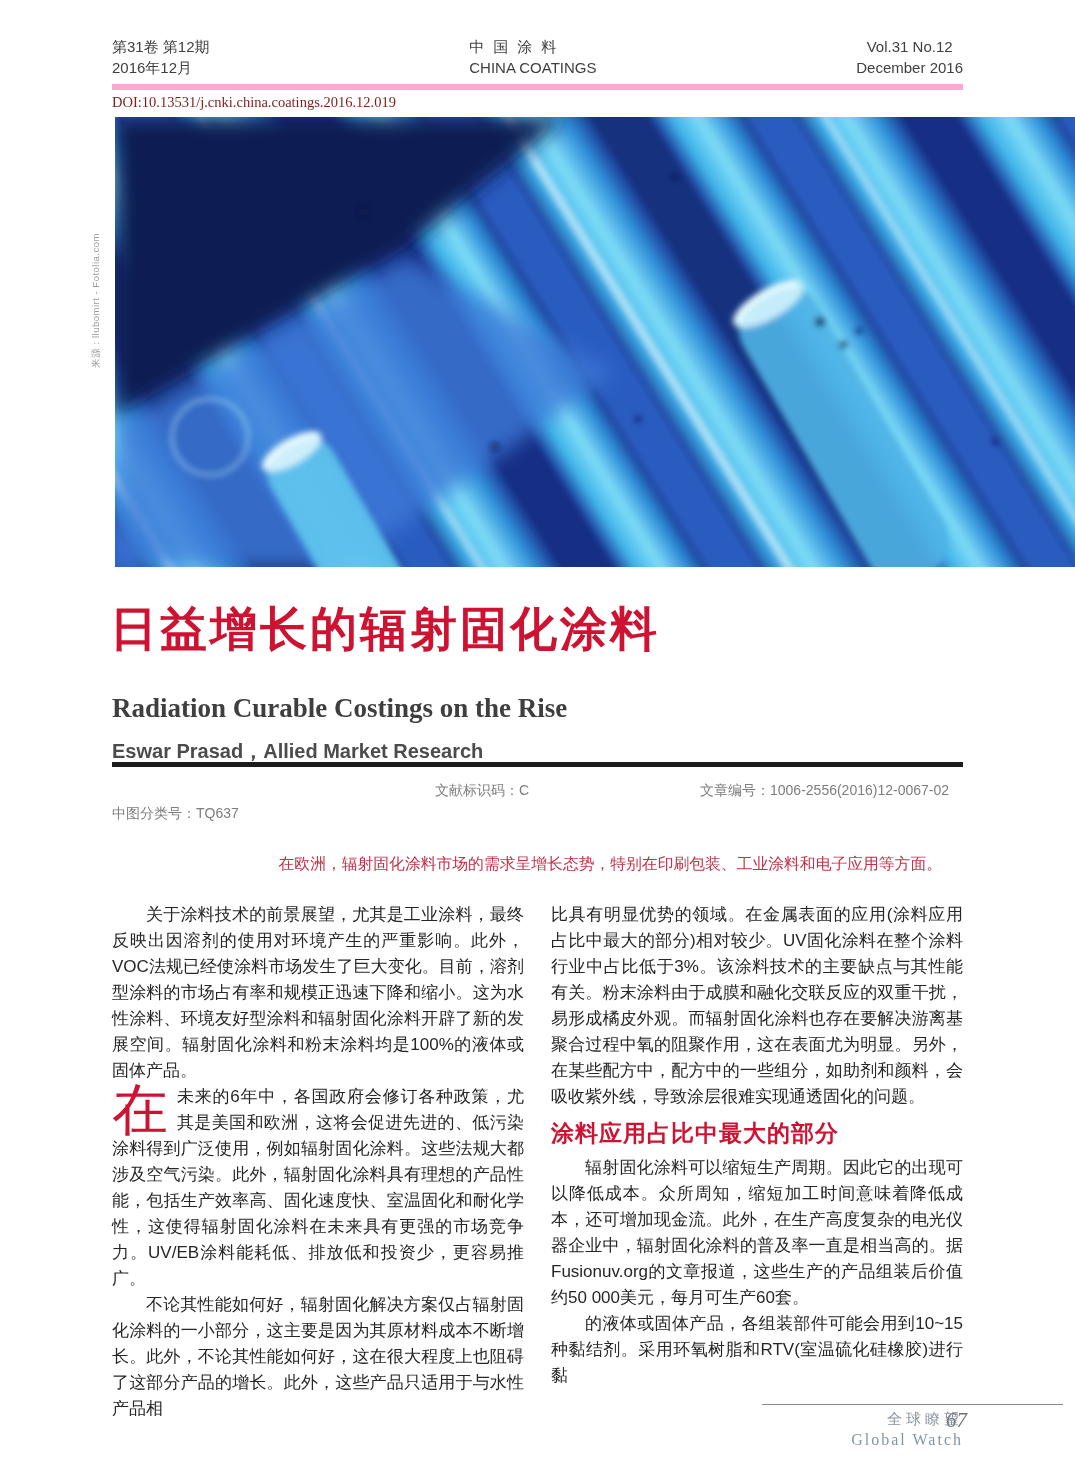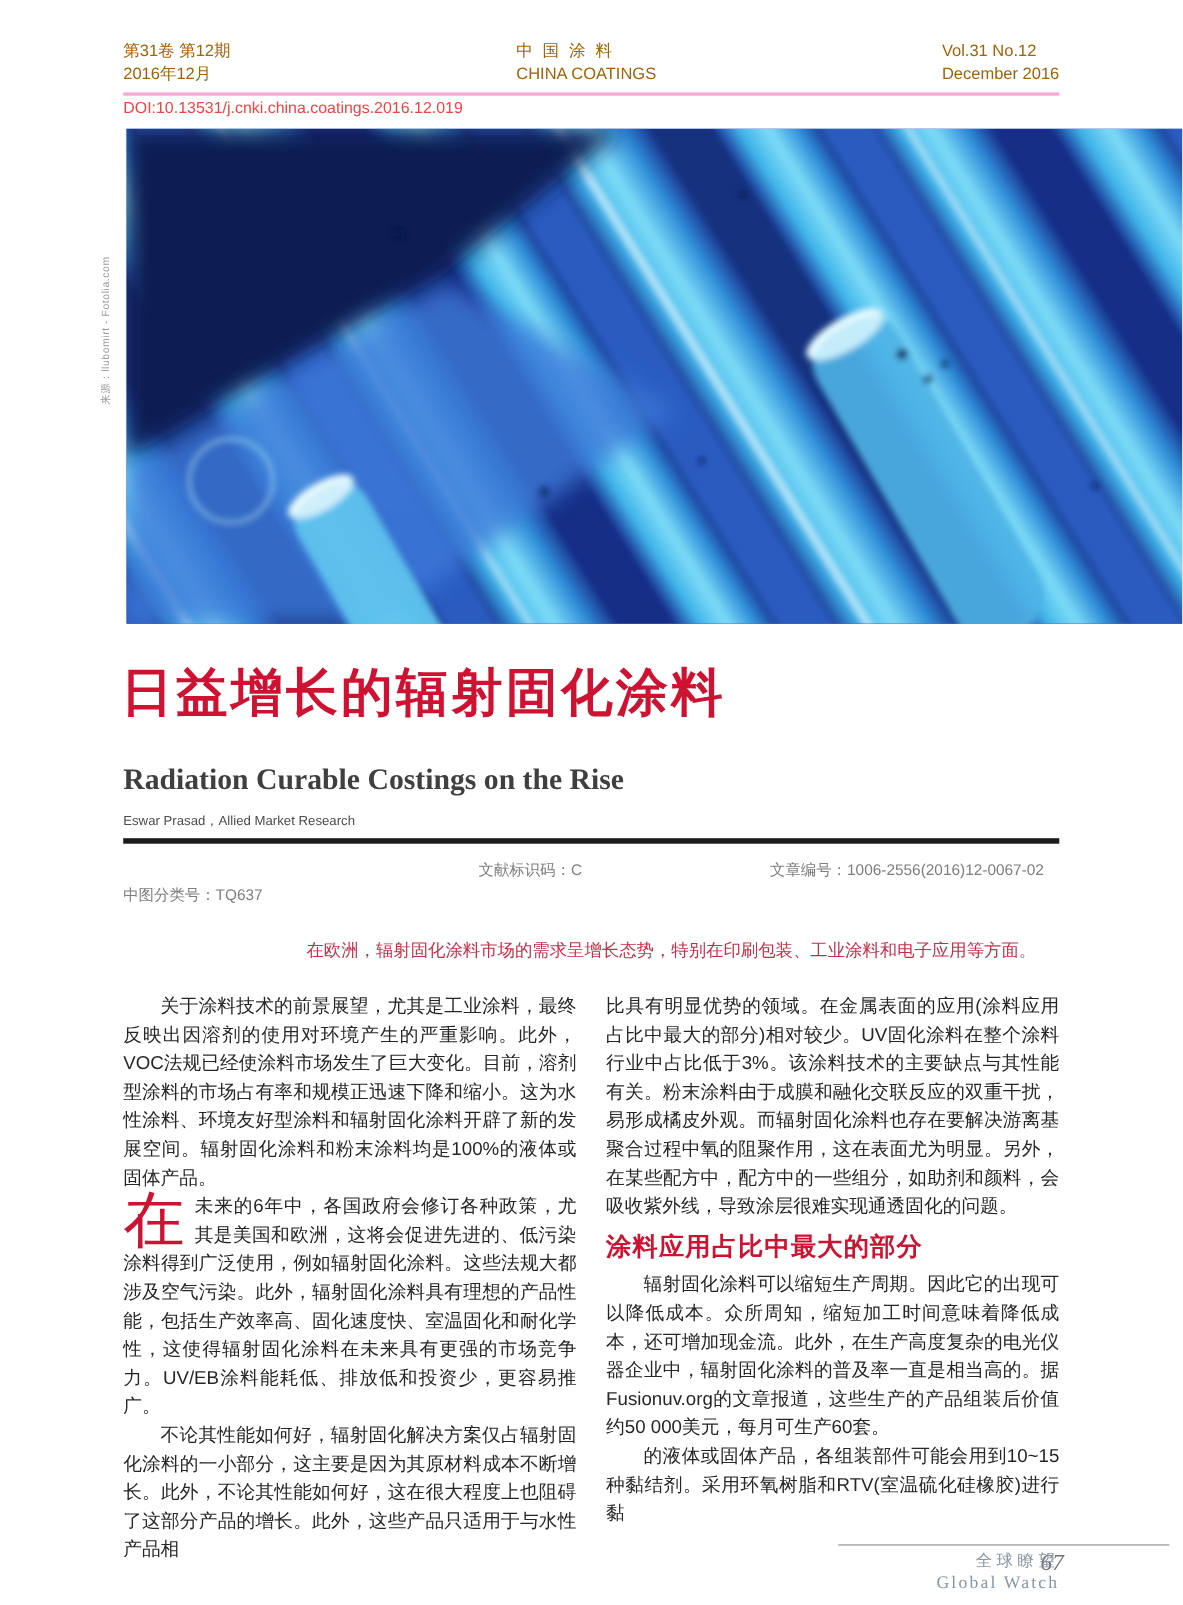--- a/index.html
+++ b/index.html
@@ -4,37 +4,37 @@
 <style>
   * { margin:0; padding:0; box-sizing:border-box; }
   html,body { background:#ffffff; }
   .page {
     position:relative; width:1075px; height:1459px; background:#fff;
     font-family:"Liberation Sans", sans-serif; color:#2a2a2a; overflow:hidden;
   }
   
   .jheader { position:absolute; left:112px; top:36px; width:851px; }
   .jheader-row { display:flex; justify-content:space-between; align-items:flex-start;
-    border-bottom:3px solid #f9a8d4; padding-bottom:6px; color:#a16207; font-size:15px; line-height:21px; }
+    border-bottom:6px solid #f9a8d4; padding-bottom:6px; color:#404040; font-size:15px; line-height:21px; }
   .jh-left { text-align:left; }
   .jh-center { text-align:left; }
   .jh-center .zh { letter-spacing:9px; }
-  .jh-right { text-align:left; }
-  .doi { margin-top:4px; font-family:Liberation Sans, sans-serif; font-size:14.5px; color:#ef4444; }
+  .jh-right { text-align:center; }
+  .doi { margin-top:4px; font-family:Liberation Serif, serif; font-size:14.5px; color:#7f1d1d; }
   
   .hero { position:absolute; left:115px; top:117px; width:960px; height:450px; overflow:hidden; background:#2753ae; }
   .hero svg { display:block; width:100%; height:100%; }
   .credit { position:absolute; left:90px; top:368px; width:250px; transform:rotate(-90deg);
     transform-origin:0 0; font-size:9.5px; color:#9a9a9a; letter-spacing:.5px; white-space:nowrap; }
   
   .title-zh { position:absolute; left:110px; top:598px; font-size:47px; font-weight:700;
     color:#ce1232; letter-spacing:3px; font-family:"Liberation Sans", sans-serif; }
   .title-en { position:absolute; left:112px; top:693px; font-size:27px; font-weight:700;
     color:#3f3f3f; font-family:"Liberation Serif", serif; }
-  .author { position:absolute; left:112px; top:738px; font-size:12px; color:#4c4c4c; }
+  .author { position:absolute; left:112px; top:738px; font-size:20px; color:#4c4c4c;font-weight:bold; }
   .thick-rule { position:absolute; left:112px; top:762px; width:851px; height:5px; background:#1c1c1c; }
   
   .meta { position:absolute; left:112px; top:782px; width:851px; height:20px; font-size:14px; color:#7d7d7d; }
   .meta .m1 { position:absolute; left:0;margin-top:23px; }
   .meta .m2 { position:absolute; left:323px; }
   .meta .m3 { position:absolute; left:588px; }
   
   .abstract { position:absolute; left:112px; top:854px; width:830px; text-indent:2em;
     font-family:"Liberation Serif", serif; font-size:15.8px; color:#c23049;text-align:right; }
   

